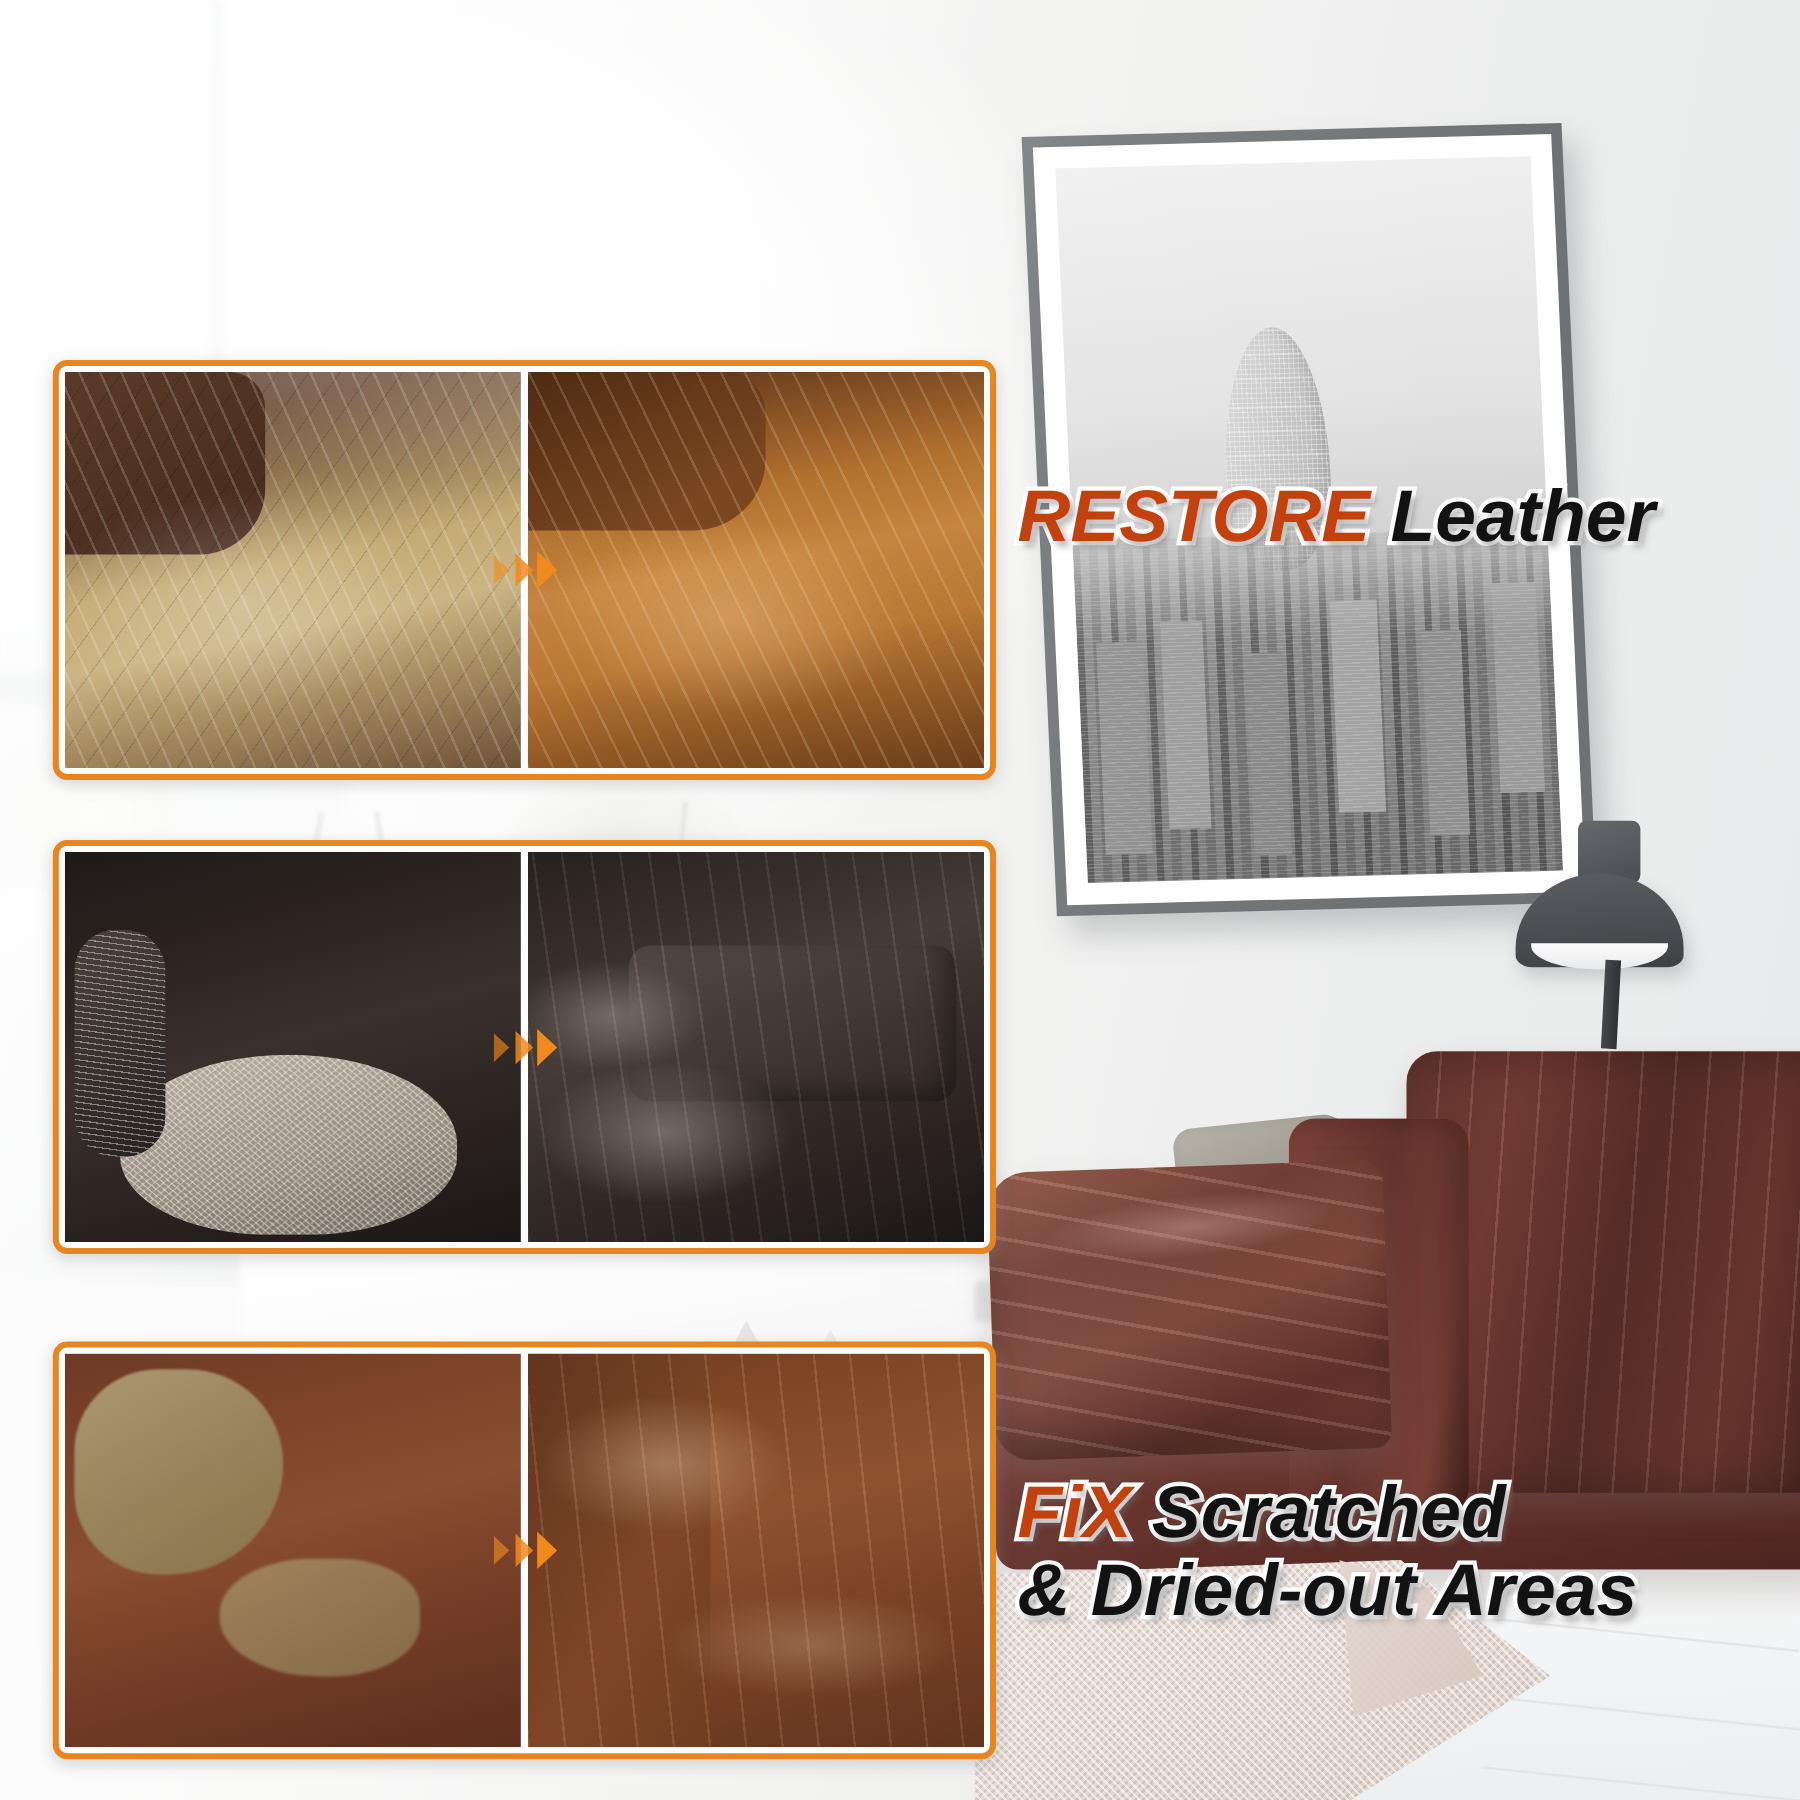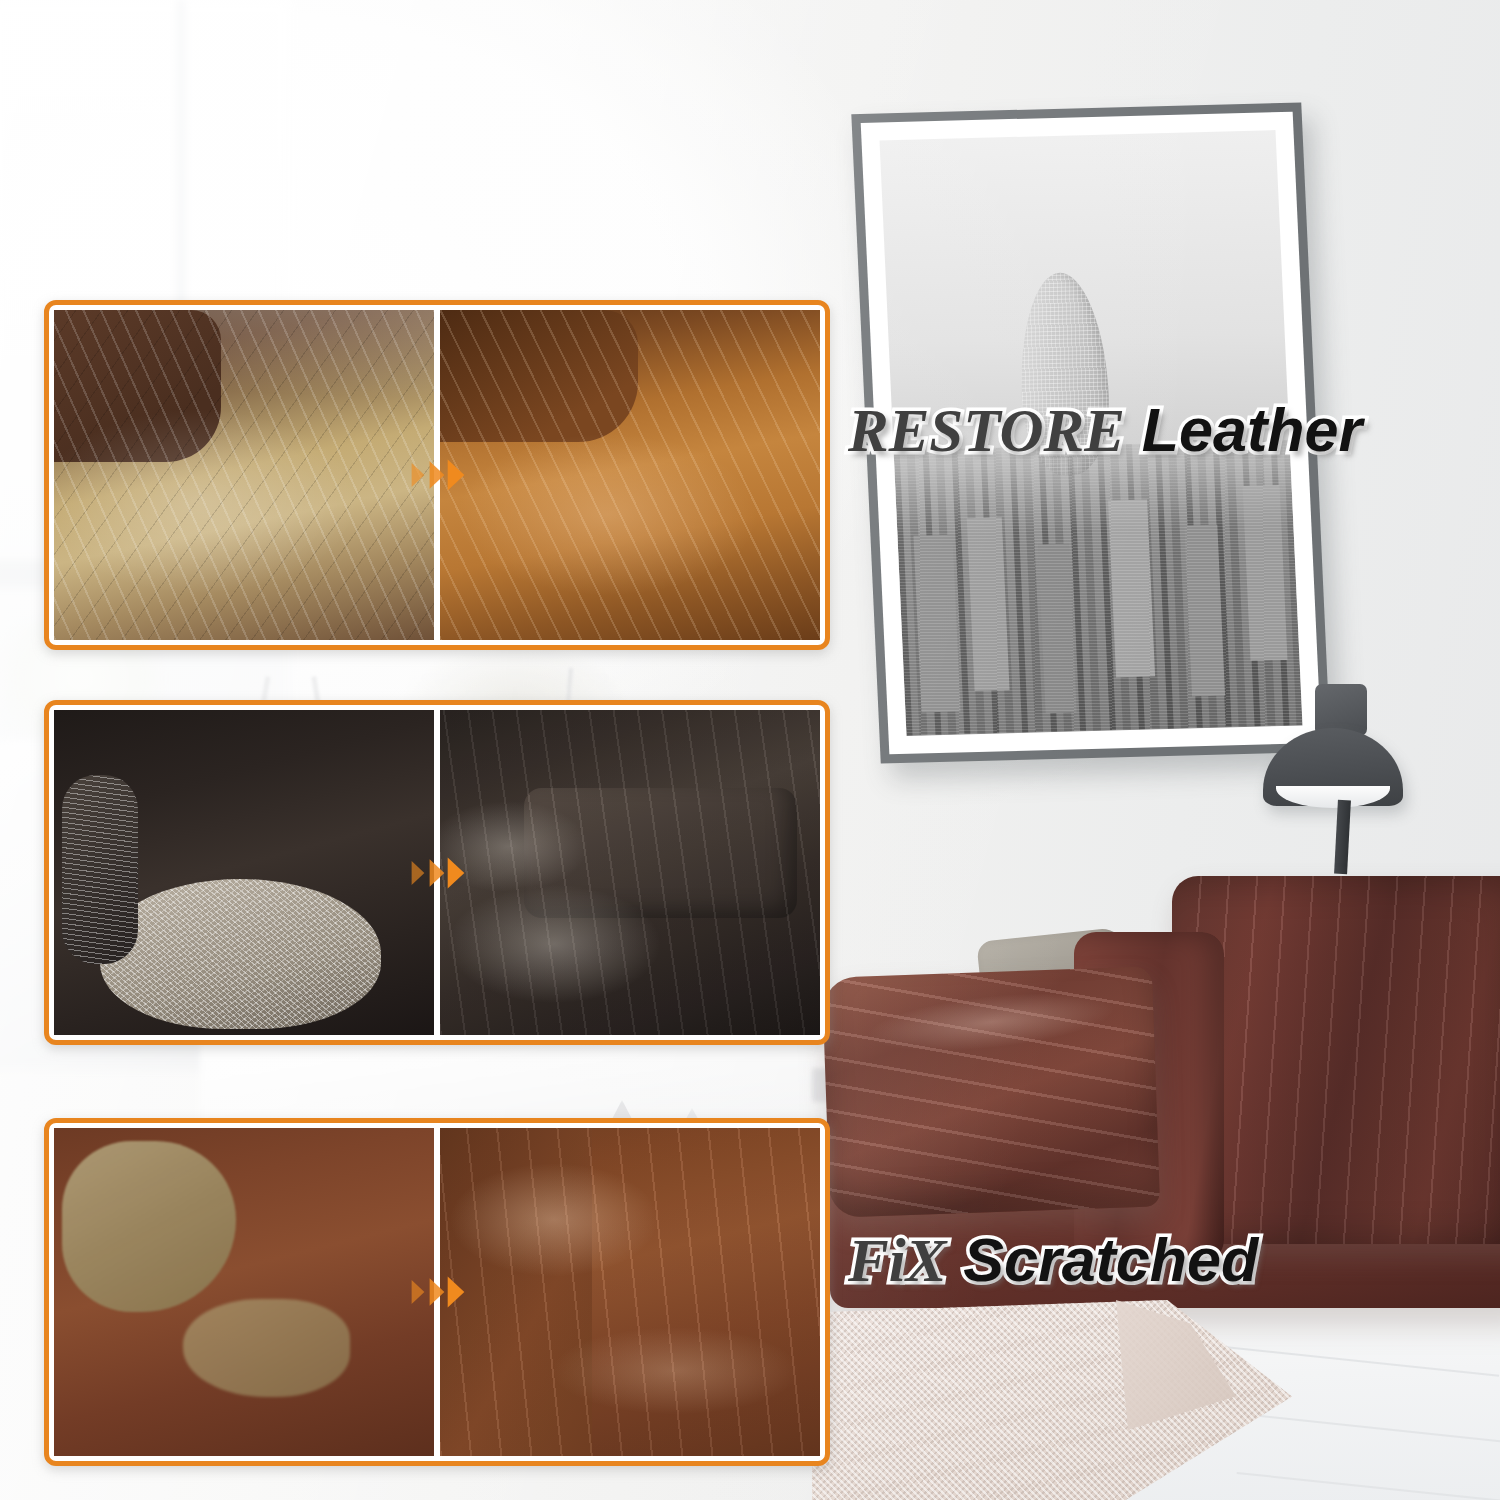--- a/index.html
+++ b/index.html
@@ -210,21 +210,21 @@
                repeating-linear-gradient(84deg,rgba(255,255,255,.07) 0 2px,rgba(0,0,0,.09) 2px 30px);}
 
   
   .feature{position:absolute;z-index:45;white-space:nowrap;}
   .feature .line{
     font-family:"Liberation Sans",sans-serif;
     font-weight:bold;font-style:italic;font-size:61px;line-height:1.07;
     -webkit-text-stroke:7px #ffffff;paint-order:stroke fill;
     text-shadow:4px 5px 5px rgba(120,120,120,.5);
     color:#121212;}
-  .feature .kw{color:#404040;font-family:Liberation Serif, serif;}
+  .feature .kw{color:#c2410c;}
   #feature1{left:848px;top:398px;}
   #feature2{left:848px;top:812px;}
   #feature3{left:848px;top:1228px;}
 </style>
 </head>
 <body>
 
 <div id="stage">
 
   <div class="bg">
@@ -314,15 +314,16 @@
     </div>
   </div>
 
   <div class="feature" id="feature1">
     <div class="line"><span class="kw">RESTORE</span><span> Leather</span></div>
   </div>
 
 
   <div class="feature" id="feature3">
     <div class="line"><span class="kw">FiX</span><span> Scratched</span></div>
+    <div class="line">&amp; Dried-out Areas</div>
   </div>
 
 </div>
 
 </body></html>

